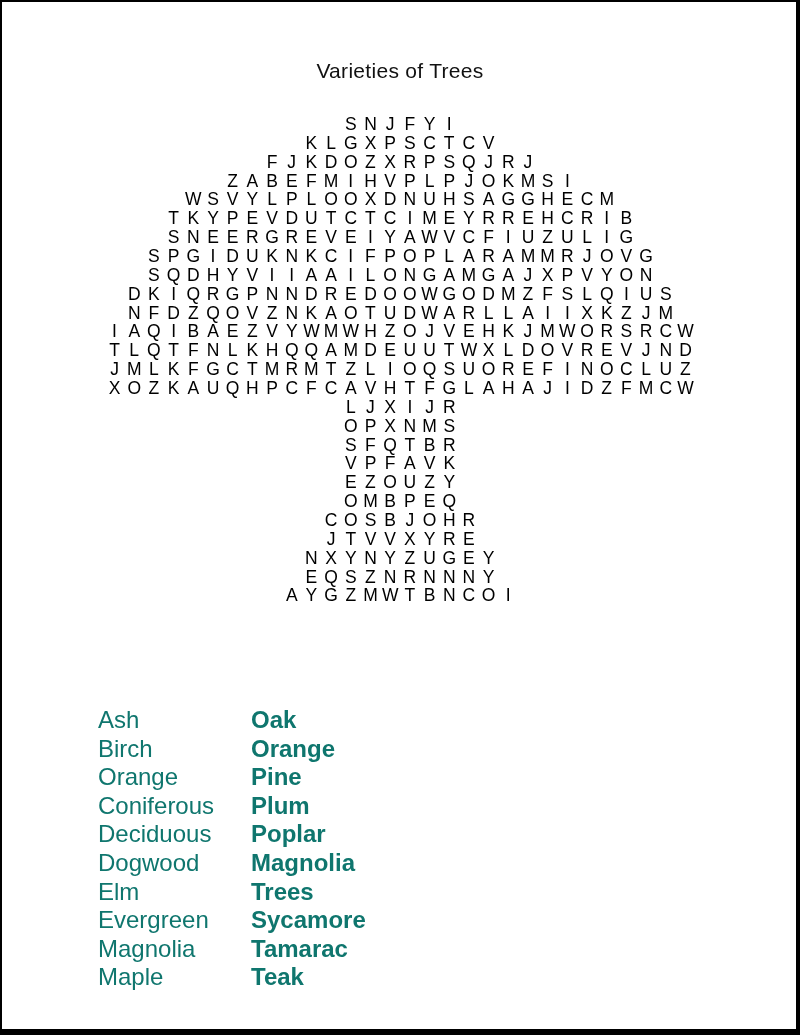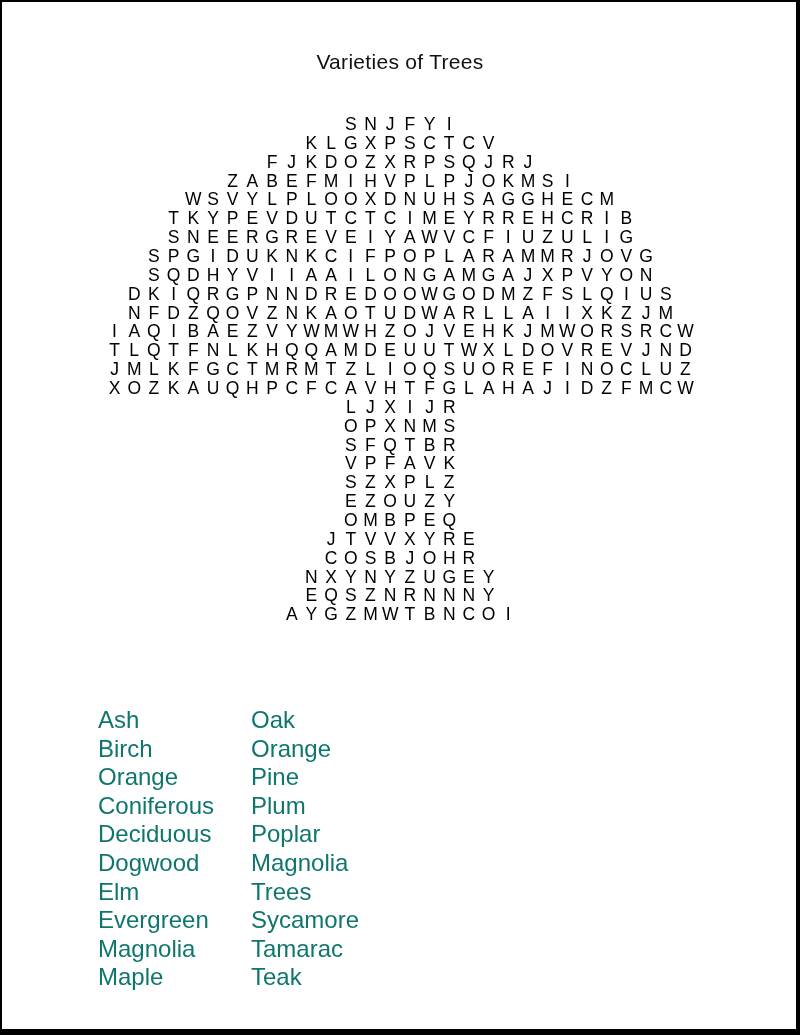--- a/index.html
+++ b/index.html
@@ -14,21 +14,21 @@
     height: 1035px;
     box-sizing: border-box;
     background: #ffffff;
     border: 2px solid #000000;
     border-right-width: 4px;
     border-bottom-width: 6px;
     overflow: hidden;
   }
   .title {
     position: absolute;
-    top: 48px;
+    top: 57px;
     left: 0;
     width: 796px;
     text-align: center;
     font-size: 21px;
     color: #111111;
     letter-spacing: 0.3px;
   }
   .grid {
     position: absolute;
     top: 113px;
@@ -49,21 +49,21 @@
     color: #000000;
     vertical-align: top;
   }
   .word-list-col {
     position: absolute;
     top: 704px;
     color: #0f766e;
     font-size: 24px;
   }
   .word-list-col.col1 { left: 96px; }
-  .word-list-col.col2 { left: 249px; }
+  .word-list-col.col2 { left: 249px; font-weight: bold; }
   .word-item {
     height: 28.6px;
     line-height: 28.6px;
     white-space: nowrap;
   }
 </style>
 </head>
 <body>
 
 <div class="page">
@@ -83,25 +83,24 @@
       <div class="grid-row"><span class="grid-cell">D</span><span class="grid-cell">K</span><span class="grid-cell">I</span><span class="grid-cell">Q</span><span class="grid-cell">R</span><span class="grid-cell">G</span><span class="grid-cell">P</span><span class="grid-cell">N</span><span class="grid-cell">N</span><span class="grid-cell">D</span><span class="grid-cell">R</span><span class="grid-cell">E</span><span class="grid-cell">D</span><span class="grid-cell">O</span><span class="grid-cell">O</span><span class="grid-cell">W</span><span class="grid-cell">G</span><span class="grid-cell">O</span><span class="grid-cell">D</span><span class="grid-cell">M</span><span class="grid-cell">Z</span><span class="grid-cell">F</span><span class="grid-cell">S</span><span class="grid-cell">L</span><span class="grid-cell">Q</span><span class="grid-cell">I</span><span class="grid-cell">U</span><span class="grid-cell">S</span></div>
       <div class="grid-row"><span class="grid-cell">N</span><span class="grid-cell">F</span><span class="grid-cell">D</span><span class="grid-cell">Z</span><span class="grid-cell">Q</span><span class="grid-cell">O</span><span class="grid-cell">V</span><span class="grid-cell">Z</span><span class="grid-cell">N</span><span class="grid-cell">K</span><span class="grid-cell">A</span><span class="grid-cell">O</span><span class="grid-cell">T</span><span class="grid-cell">U</span><span class="grid-cell">D</span><span class="grid-cell">W</span><span class="grid-cell">A</span><span class="grid-cell">R</span><span class="grid-cell">L</span><span class="grid-cell">L</span><span class="grid-cell">A</span><span class="grid-cell">I</span><span class="grid-cell">I</span><span class="grid-cell">X</span><span class="grid-cell">K</span><span class="grid-cell">Z</span><span class="grid-cell">J</span><span class="grid-cell">M</span></div>
       <div class="grid-row"><span class="grid-cell">I</span><span class="grid-cell">A</span><span class="grid-cell">Q</span><span class="grid-cell">I</span><span class="grid-cell">B</span><span class="grid-cell">A</span><span class="grid-cell">E</span><span class="grid-cell">Z</span><span class="grid-cell">V</span><span class="grid-cell">Y</span><span class="grid-cell">W</span><span class="grid-cell">M</span><span class="grid-cell">W</span><span class="grid-cell">H</span><span class="grid-cell">Z</span><span class="grid-cell">O</span><span class="grid-cell">J</span><span class="grid-cell">V</span><span class="grid-cell">E</span><span class="grid-cell">H</span><span class="grid-cell">K</span><span class="grid-cell">J</span><span class="grid-cell">M</span><span class="grid-cell">W</span><span class="grid-cell">O</span><span class="grid-cell">R</span><span class="grid-cell">S</span><span class="grid-cell">R</span><span class="grid-cell">C</span><span class="grid-cell">W</span></div>
       <div class="grid-row"><span class="grid-cell">T</span><span class="grid-cell">L</span><span class="grid-cell">Q</span><span class="grid-cell">T</span><span class="grid-cell">F</span><span class="grid-cell">N</span><span class="grid-cell">L</span><span class="grid-cell">K</span><span class="grid-cell">H</span><span class="grid-cell">Q</span><span class="grid-cell">Q</span><span class="grid-cell">A</span><span class="grid-cell">M</span><span class="grid-cell">D</span><span class="grid-cell">E</span><span class="grid-cell">U</span><span class="grid-cell">U</span><span class="grid-cell">T</span><span class="grid-cell">W</span><span class="grid-cell">X</span><span class="grid-cell">L</span><span class="grid-cell">D</span><span class="grid-cell">O</span><span class="grid-cell">V</span><span class="grid-cell">R</span><span class="grid-cell">E</span><span class="grid-cell">V</span><span class="grid-cell">J</span><span class="grid-cell">N</span><span class="grid-cell">D</span></div>
       <div class="grid-row"><span class="grid-cell">J</span><span class="grid-cell">M</span><span class="grid-cell">L</span><span class="grid-cell">K</span><span class="grid-cell">F</span><span class="grid-cell">G</span><span class="grid-cell">C</span><span class="grid-cell">T</span><span class="grid-cell">M</span><span class="grid-cell">R</span><span class="grid-cell">M</span><span class="grid-cell">T</span><span class="grid-cell">Z</span><span class="grid-cell">L</span><span class="grid-cell">I</span><span class="grid-cell">O</span><span class="grid-cell">Q</span><span class="grid-cell">S</span><span class="grid-cell">U</span><span class="grid-cell">O</span><span class="grid-cell">R</span><span class="grid-cell">E</span><span class="grid-cell">F</span><span class="grid-cell">I</span><span class="grid-cell">N</span><span class="grid-cell">O</span><span class="grid-cell">C</span><span class="grid-cell">L</span><span class="grid-cell">U</span><span class="grid-cell">Z</span></div>
       <div class="grid-row"><span class="grid-cell">X</span><span class="grid-cell">O</span><span class="grid-cell">Z</span><span class="grid-cell">K</span><span class="grid-cell">A</span><span class="grid-cell">U</span><span class="grid-cell">Q</span><span class="grid-cell">H</span><span class="grid-cell">P</span><span class="grid-cell">C</span><span class="grid-cell">F</span><span class="grid-cell">C</span><span class="grid-cell">A</span><span class="grid-cell">V</span><span class="grid-cell">H</span><span class="grid-cell">T</span><span class="grid-cell">F</span><span class="grid-cell">G</span><span class="grid-cell">L</span><span class="grid-cell">A</span><span class="grid-cell">H</span><span class="grid-cell">A</span><span class="grid-cell">J</span><span class="grid-cell">I</span><span class="grid-cell">D</span><span class="grid-cell">Z</span><span class="grid-cell">F</span><span class="grid-cell">M</span><span class="grid-cell">C</span><span class="grid-cell">W</span></div>
       <div class="grid-row"><span class="grid-cell">L</span><span class="grid-cell">J</span><span class="grid-cell">X</span><span class="grid-cell">I</span><span class="grid-cell">J</span><span class="grid-cell">R</span></div>
       <div class="grid-row"><span class="grid-cell">O</span><span class="grid-cell">P</span><span class="grid-cell">X</span><span class="grid-cell">N</span><span class="grid-cell">M</span><span class="grid-cell">S</span></div>
       <div class="grid-row"><span class="grid-cell">S</span><span class="grid-cell">F</span><span class="grid-cell">Q</span><span class="grid-cell">T</span><span class="grid-cell">B</span><span class="grid-cell">R</span></div>
       <div class="grid-row"><span class="grid-cell">V</span><span class="grid-cell">P</span><span class="grid-cell">F</span><span class="grid-cell">A</span><span class="grid-cell">V</span><span class="grid-cell">K</span></div>
-      <div class="grid-row"><span class="grid-cell">S</span><span class="grid-cell">Z</span><span class="grid-cell">X</span><span class="grid-cell">P</span><span class="grid-cell">L</span><span class="grid-cell">Z</span></div>
       <div class="grid-row"><span class="grid-cell">E</span><span class="grid-cell">Z</span><span class="grid-cell">O</span><span class="grid-cell">U</span><span class="grid-cell">Z</span><span class="grid-cell">Y</span></div>
       <div class="grid-row"><span class="grid-cell">O</span><span class="grid-cell">M</span><span class="grid-cell">B</span><span class="grid-cell">P</span><span class="grid-cell">E</span><span class="grid-cell">Q</span></div>
+      <div class="grid-row"><span class="grid-cell">C</span><span class="grid-cell">O</span><span class="grid-cell">S</span><span class="grid-cell">B</span><span class="grid-cell">J</span><span class="grid-cell">O</span><span class="grid-cell">H</span><span class="grid-cell">R</span></div>
       <div class="grid-row"><span class="grid-cell">J</span><span class="grid-cell">T</span><span class="grid-cell">V</span><span class="grid-cell">V</span><span class="grid-cell">X</span><span class="grid-cell">Y</span><span class="grid-cell">R</span><span class="grid-cell">E</span></div>
-      <div class="grid-row"><span class="grid-cell">C</span><span class="grid-cell">O</span><span class="grid-cell">S</span><span class="grid-cell">B</span><span class="grid-cell">J</span><span class="grid-cell">O</span><span class="grid-cell">H</span><span class="grid-cell">R</span></div>
       <div class="grid-row"><span class="grid-cell">N</span><span class="grid-cell">X</span><span class="grid-cell">Y</span><span class="grid-cell">N</span><span class="grid-cell">Y</span><span class="grid-cell">Z</span><span class="grid-cell">U</span><span class="grid-cell">G</span><span class="grid-cell">E</span><span class="grid-cell">Y</span></div>
       <div class="grid-row"><span class="grid-cell">E</span><span class="grid-cell">Q</span><span class="grid-cell">S</span><span class="grid-cell">Z</span><span class="grid-cell">N</span><span class="grid-cell">R</span><span class="grid-cell">N</span><span class="grid-cell">N</span><span class="grid-cell">N</span><span class="grid-cell">Y</span></div>
       <div class="grid-row"><span class="grid-cell">A</span><span class="grid-cell">Y</span><span class="grid-cell">G</span><span class="grid-cell">Z</span><span class="grid-cell">M</span><span class="grid-cell">W</span><span class="grid-cell">T</span><span class="grid-cell">B</span><span class="grid-cell">N</span><span class="grid-cell">C</span><span class="grid-cell">O</span><span class="grid-cell">I</span></div>
     </div>
 
   <div class="word-list-col col1">
       <div class="word-item">Ash</div>
       <div class="word-item">Birch</div>
       <div class="word-item">Orange</div>
       <div class="word-item">Coniferous</div>

